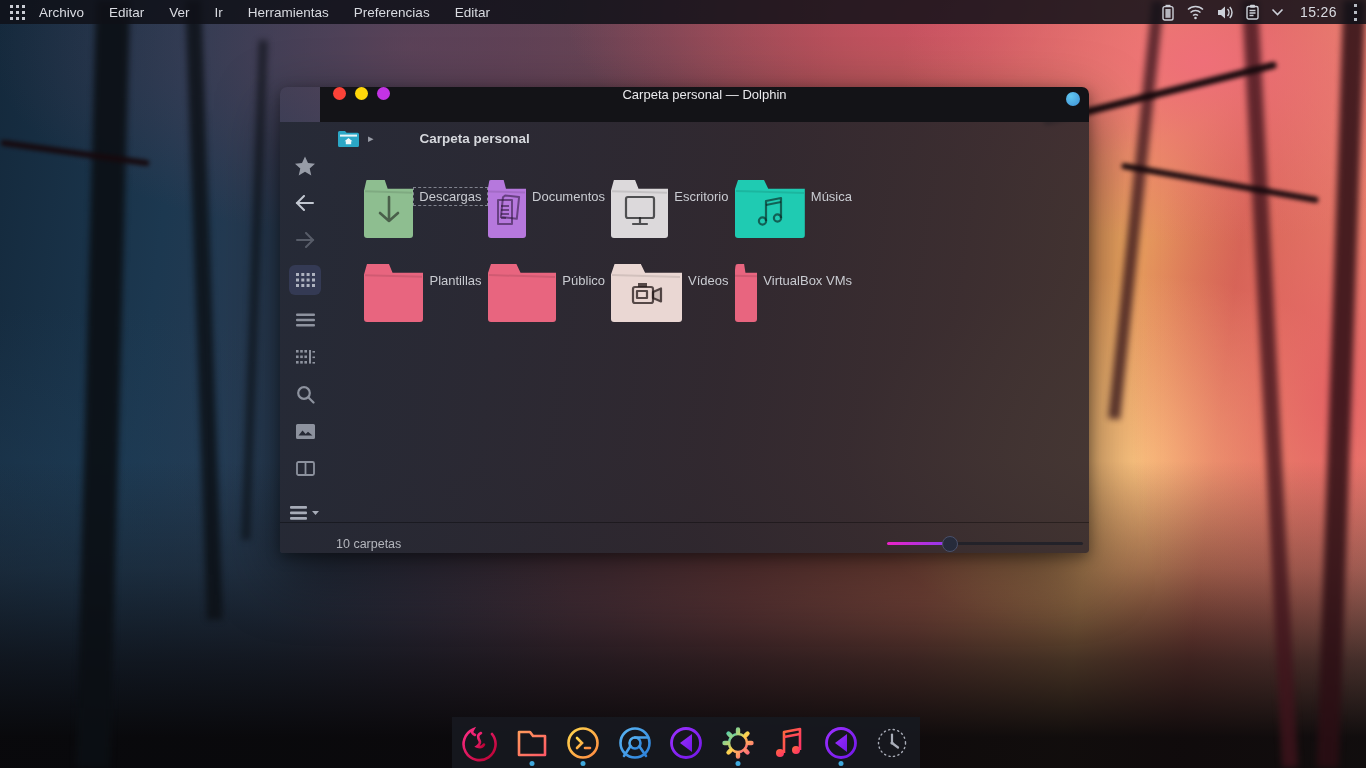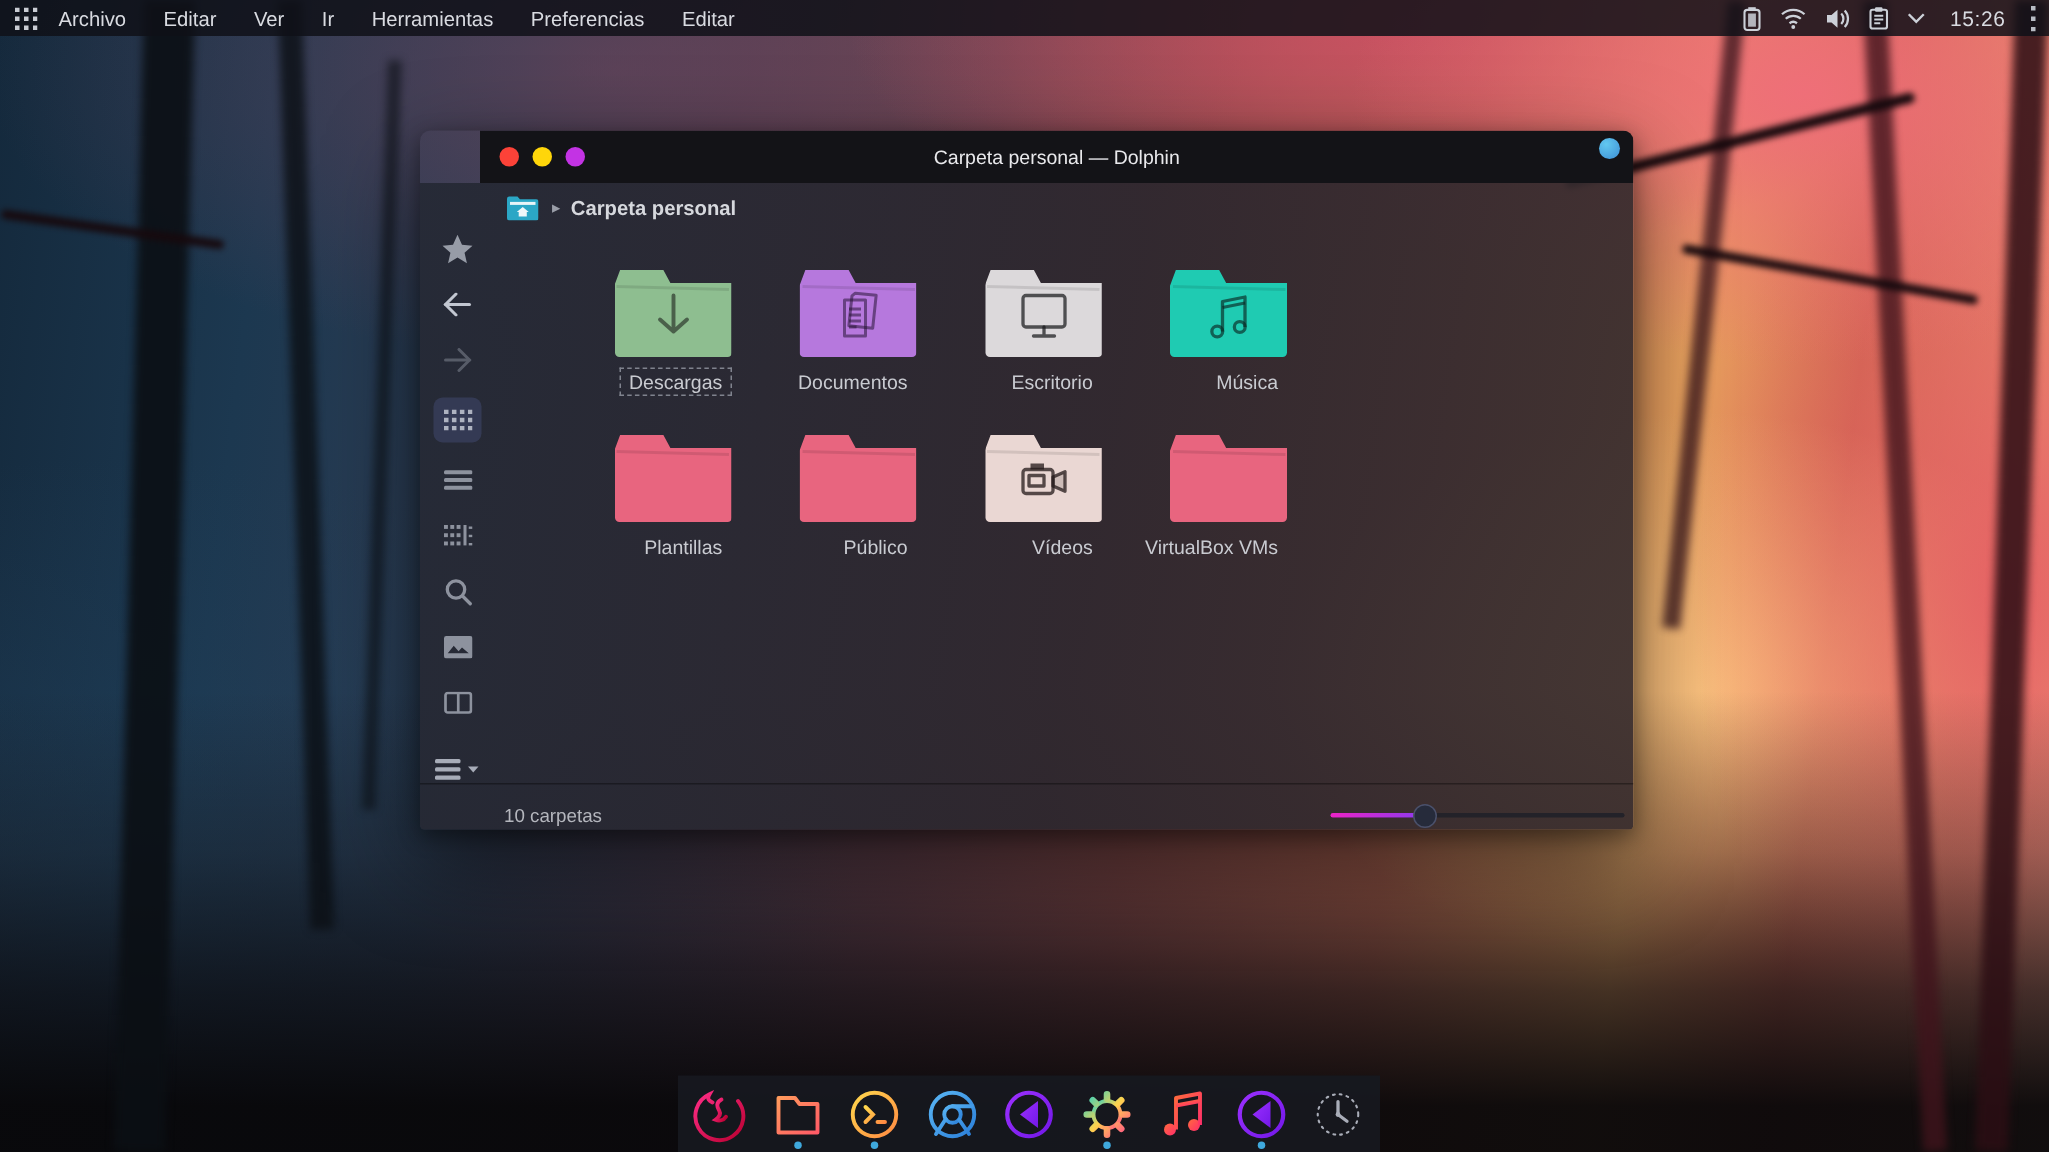--- a/index.html
+++ b/index.html
@@ -38,21 +38,21 @@
   .menus span { cursor:default; }
   .topbar-right { margin-left:auto; display:flex; align-items:center; gap:12px; padding-right:8px; }
   .tray-ic { display:flex; align-items:center; }
   .clock { font-size:14px; letter-spacing:.4px; margin:0 4px; }
   svg.ic { display:block; }
 
   
   .window { position:absolute; left:280px; top:87px; width:809px; height:466px;
     border-radius:7px 7px 3px 3px; overflow:hidden; z-index:20;
     box-shadow:0 22px 60px rgba(0,0,0,0.55), 0 4px 14px rgba(0,0,0,0.4); }
-  .titlebar { height:35px; background:#131317; display:flex; align-items:center; position:relative;margin-left:40px; }
+  .titlebar { height:35px; background:#131317; display:flex; position:relative;margin-left:40px; }
   .tl-group { display:flex; gap:9px; padding-left:13px; }
   .tl { width:13px; height:13px; border-radius:50%; }
   .win-title { position:absolute; left:0; right:0; text-align:center; color:#e9e9ec; font-size:13px; pointer-events:none; }
   .tr-accent { position:absolute; right:9px; top:5px; width:14px; height:14px; border-radius:50%;
     background:radial-gradient(circle at 35% 30%, #62c8f0, #3d8fd6); }
 
   .win-body { position:relative; height:442px;
     background:linear-gradient(100deg, rgba(37,41,53,0.94), rgba(43,38,45,0.93) 55%, rgba(54,43,45,0.92)); }
 
   
@@ -61,26 +61,26 @@
   .side-it { width:32px; height:24px; display:flex; align-items:center; justify-content:center; color:#8d929e; border-radius:6px; }
   .side-it.bright { color:#c2c7d1; }
   .side-it.dim { color:#575c68; }
   .side-it.active { background:#343a54; color:#aeb3c0; height:30px; }
   .side-it.menu { margin-top:8px; color:#a7acb8; }
 
   
   .toolbar { position:absolute; left:50px; top:0; right:0; height:32px; display:flex; align-items:center; padding-left:8px; }
   .crumb-home { display:flex; align-items:center; }
   .crumb-caret { color:#9a9ea8; font-size:11px; margin:0 7px 0 9px; }
-  .crumb-loc { color:#d6d8dd; font-size:13.5px; font-weight:bold; }
+  .crumb-loc { color:#d6d8dd; font-size:13.5px; font-weight:bold;margin-left:39px; }
 
   
   .view { position:absolute; left:50px; top:32px; right:0; bottom:27px; padding:26px 0 0 34px; }
   .frow { display:flex; margin-bottom:26px; }
-  .fcell { width:123.5px; display:flex; flex-direction:column; align-items:flex-end; }
+  .fcell { width:123.5px; display:flex; flex-direction:row; align-items:flex-start; }
   .fwrap { position:relative; width:78px; height:58px; }
   .fshape { position:absolute; inset:0;
     clip-path:polygon(0 18%, 5% 0, 42% 0, 48% 15%, 100% 15%, 100% 100%, 0 100%); border-radius:3px; }
   .fshape::after { content:""; position:absolute; left:2%; right:2%; top:11px; height:2px;
     background:rgba(0,0,0,0.10); transform:rotate(1.6deg); }
   .fglyph { position:absolute; left:50%; top:53%; transform:translate(-50%,-50%); }
   .flabel { margin-top:7px; font-size:13px; color:#c9cbd1; padding:1px 5px; border:1px dashed transparent; white-space:nowrap; }
   .flabel.selected { border-color:#80838e; }
 
   

